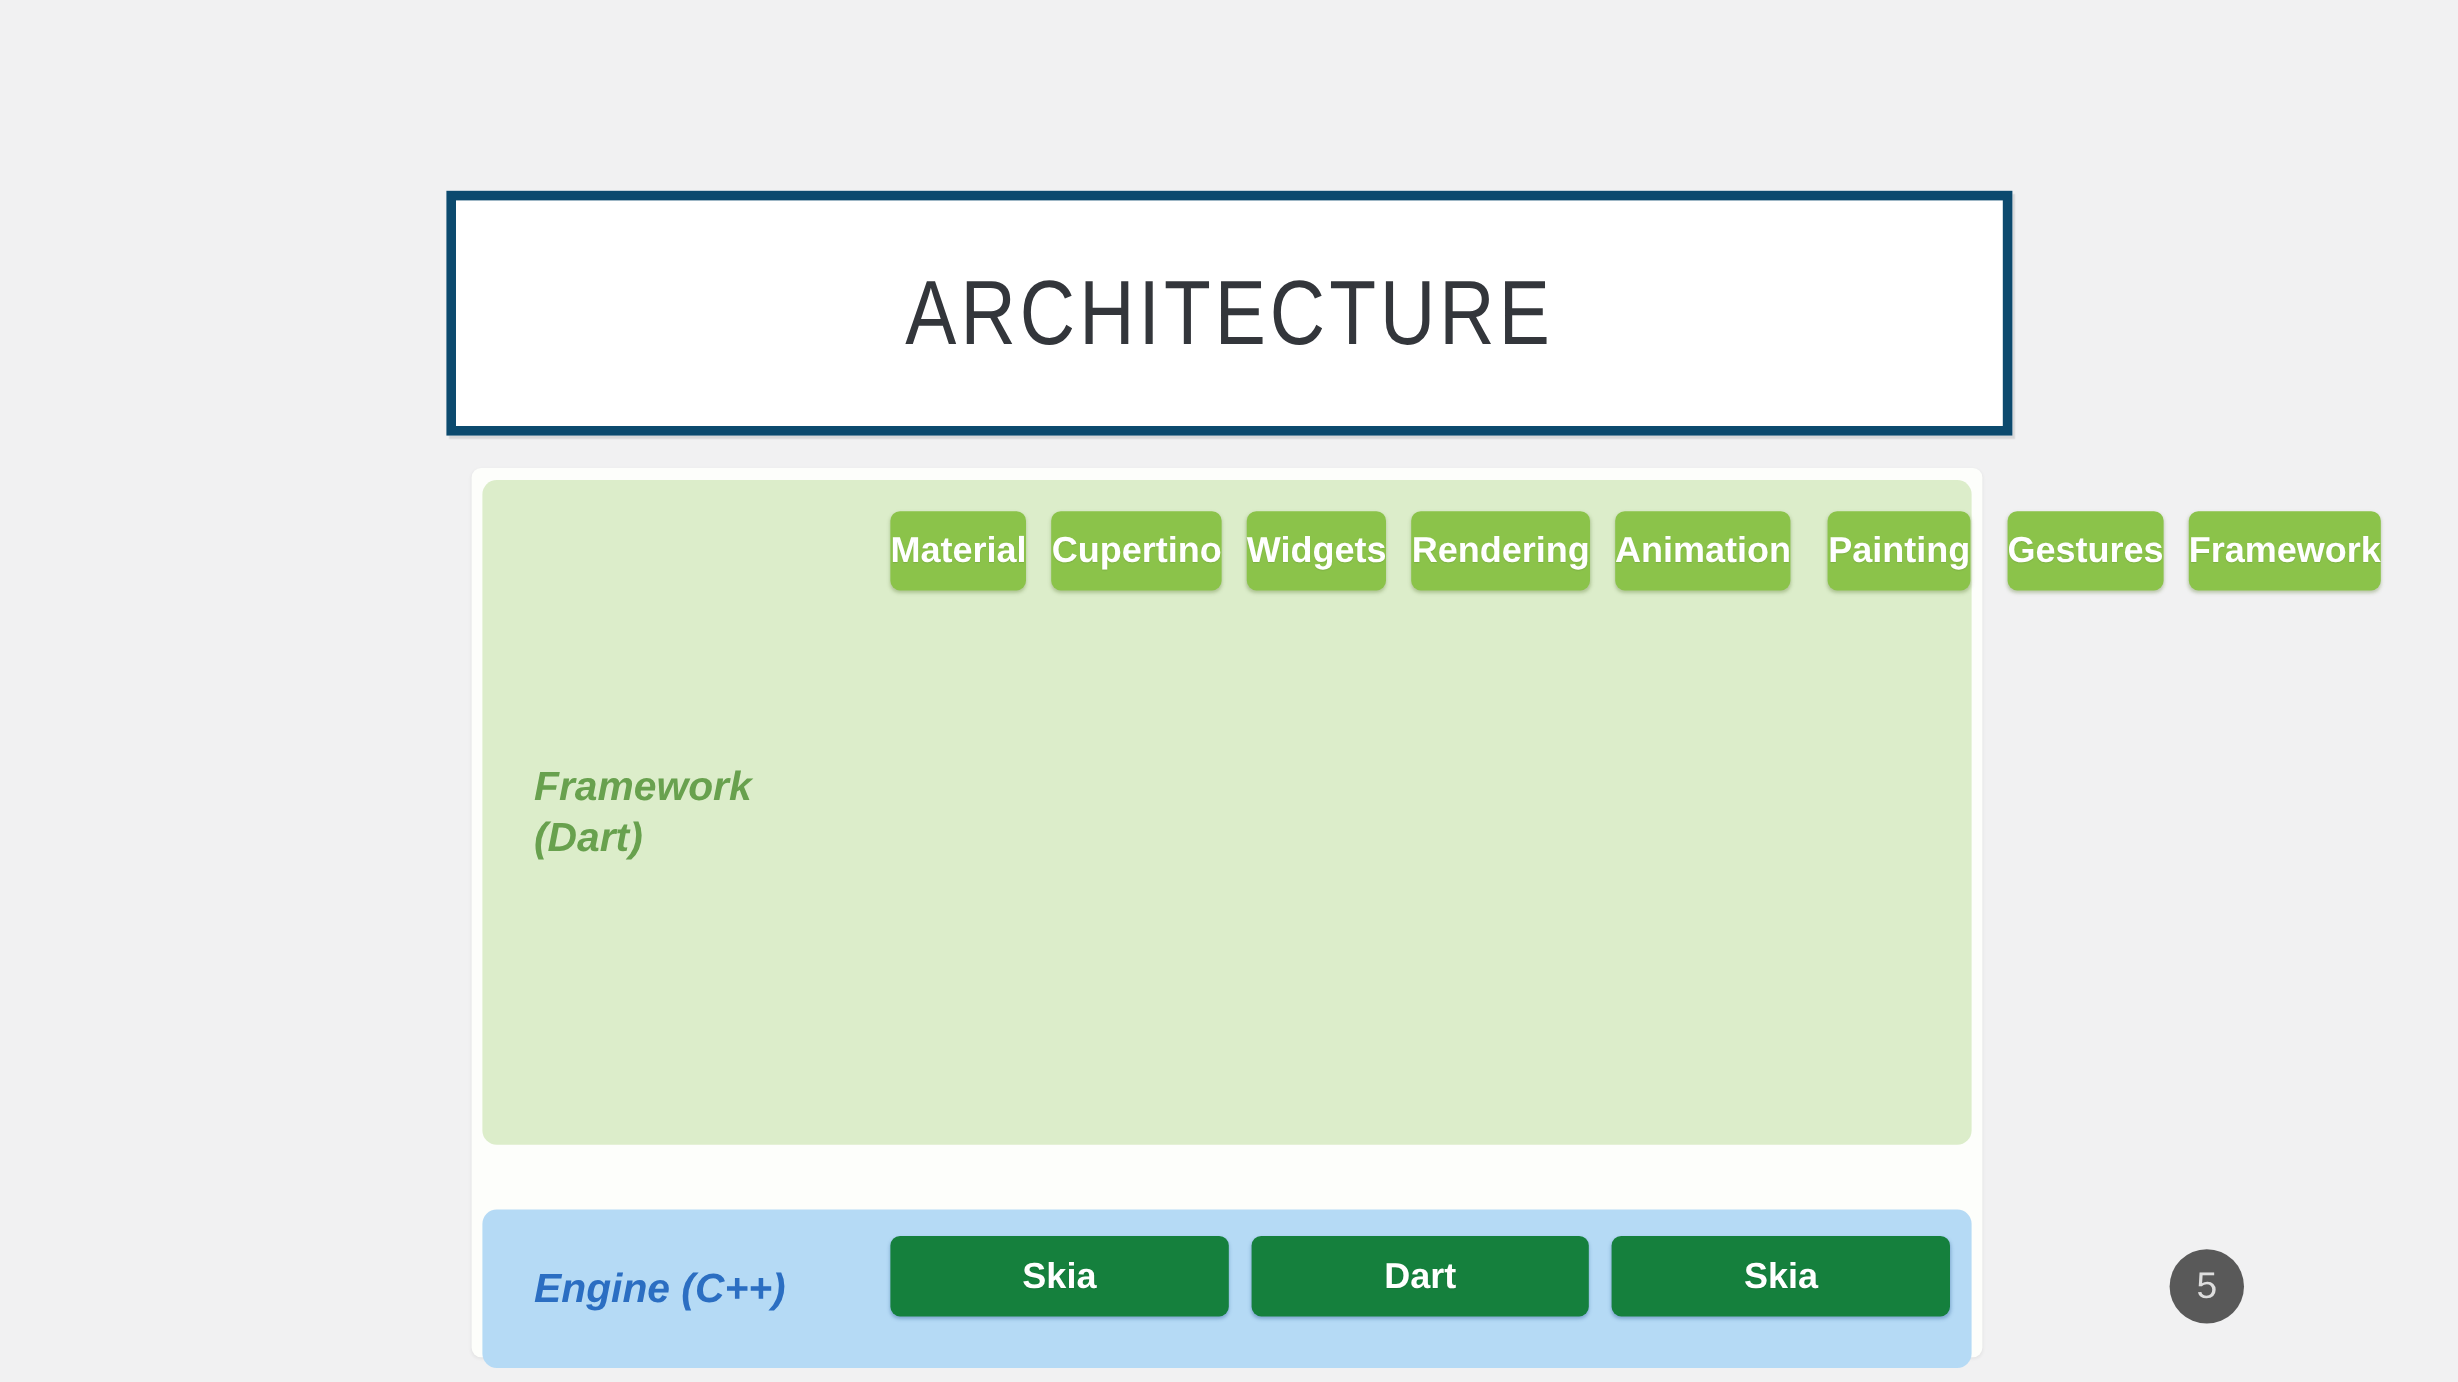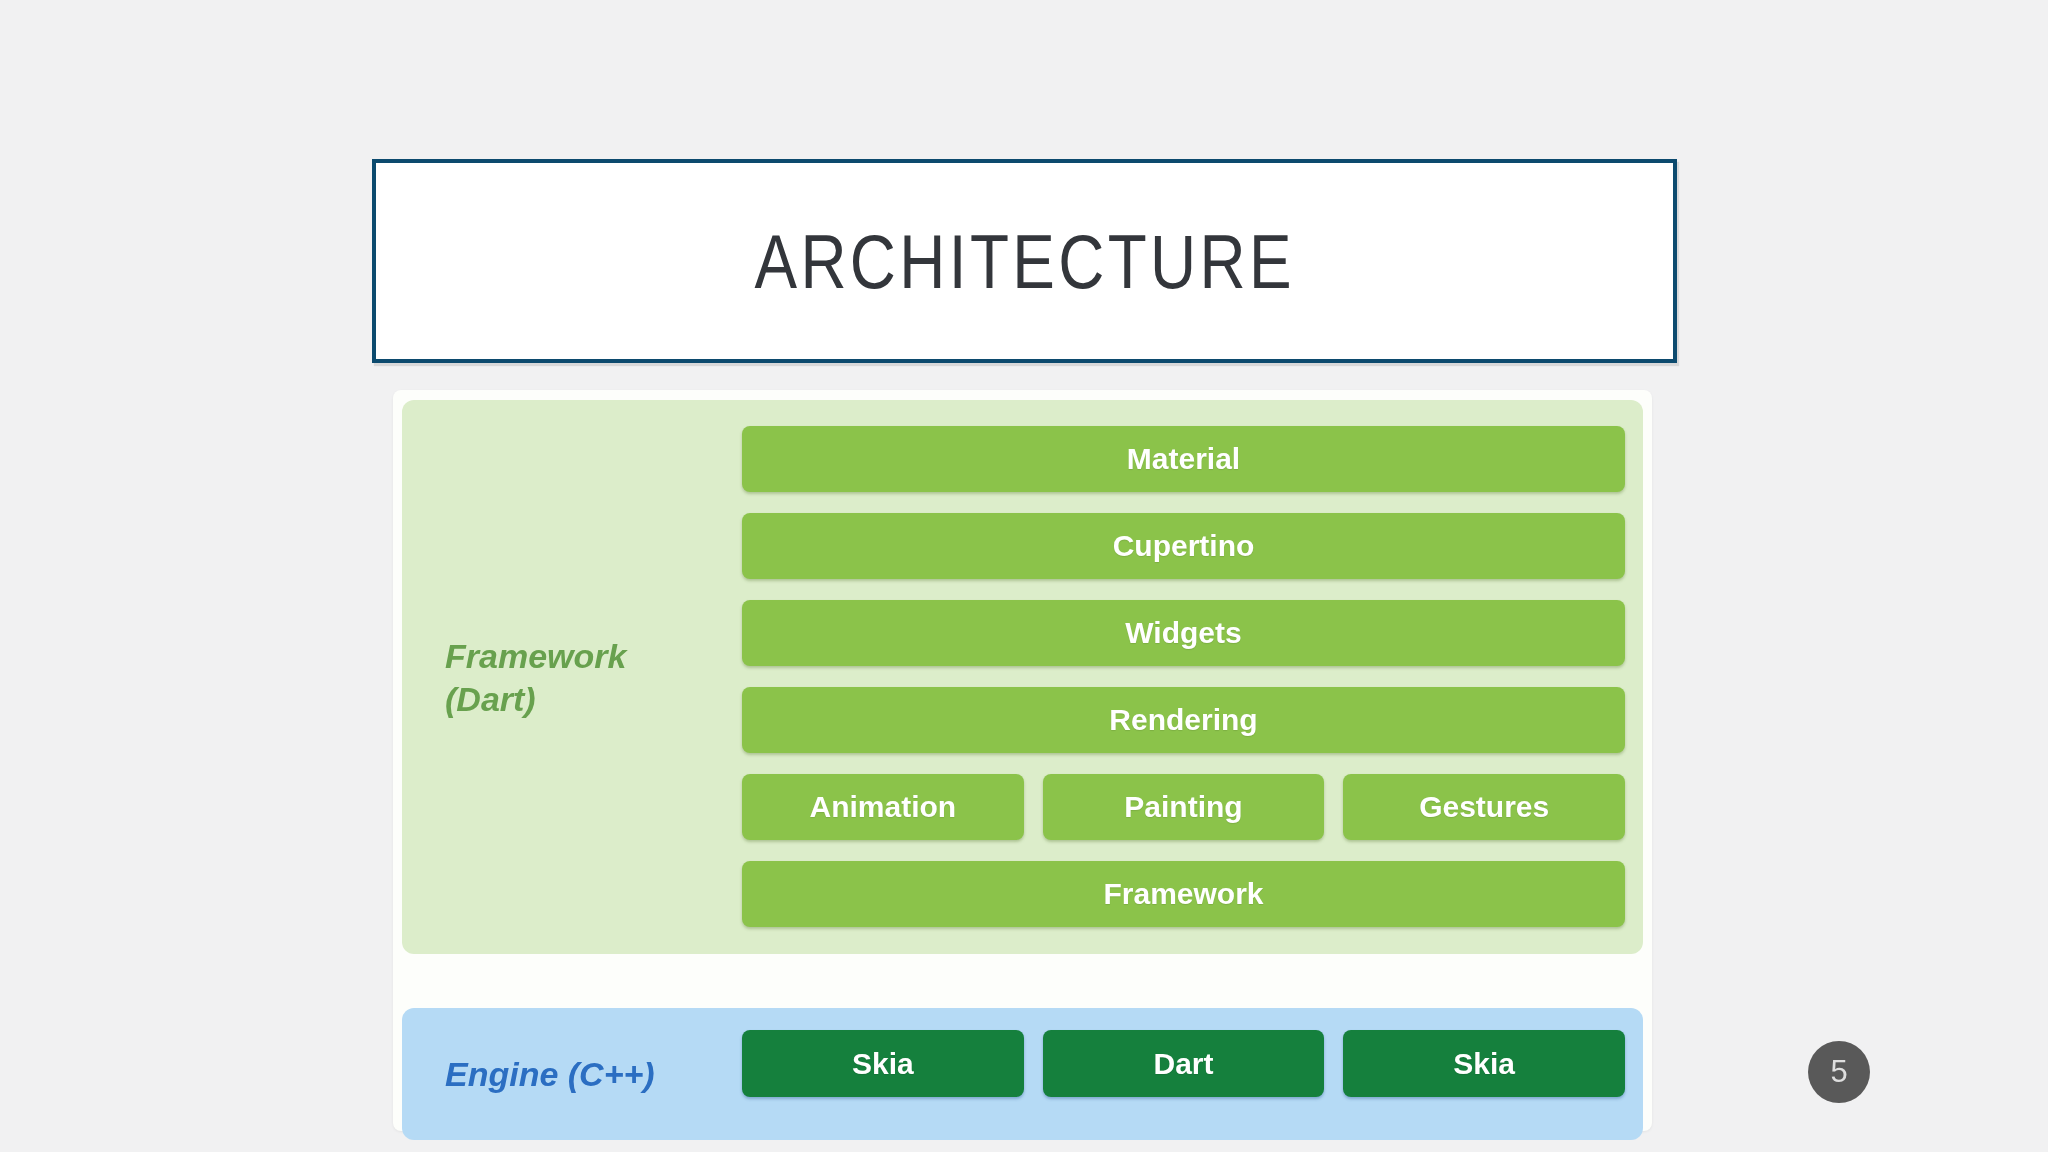--- a/index.html
+++ b/index.html
@@ -13,21 +13,21 @@
     background: #f1f1f2;
     overflow: hidden;
   }
 
   
   .title-box {
     position: absolute;
     left: 372px; top: 159px;
     width: 1305px; height: 204px;
     background: #ffffff;
-    border: 4px solid #0c4a6e;
+    border: 8px solid #0c4a6e;
     box-shadow: 2px 3px 1px rgba(0,0,0,0.10);
     display: flex;
     align-items: center;
     justify-content: center;
   }
   .title-text {
     display: inline-block;
     font-size: 76px;
     font-weight: 300;
     letter-spacing: 4px;
@@ -67,41 +67,40 @@
     font-style: italic;
   }
   .framework-label { color: #68a14e; }
   .engine-label   { color: #2b6ec2; }
 
   .bars {
     position: absolute;
     left: 340px; top: 26px;
     width: 883px;
     display: flex;
-    flex-direction: column;
     gap: 21px;
   }
   .bar {
     height: 66px;
     border-radius: 8px;
     display: flex;
     align-items: center;
     justify-content: center;
     color: #ffffff;
     font-weight: bold;
     font-size: 30px;
     text-shadow: 0 1px 1px rgba(0,0,0,0.10);
   }
   .green-bar {
     background: #8bc34a;
     box-shadow: 0 2px 3px rgba(90,120,50,0.35);
   }
   .bar-row {
     display: flex;
-    gap: 19px;
+    gap: 31px;
   }
   .bar-row .bar { flex: 1; }
 
   .engine-bars {
     position: absolute;
     left: 340px; top: 22px;
     width: 883px;
     display: flex;
     gap: 19px;
   }

